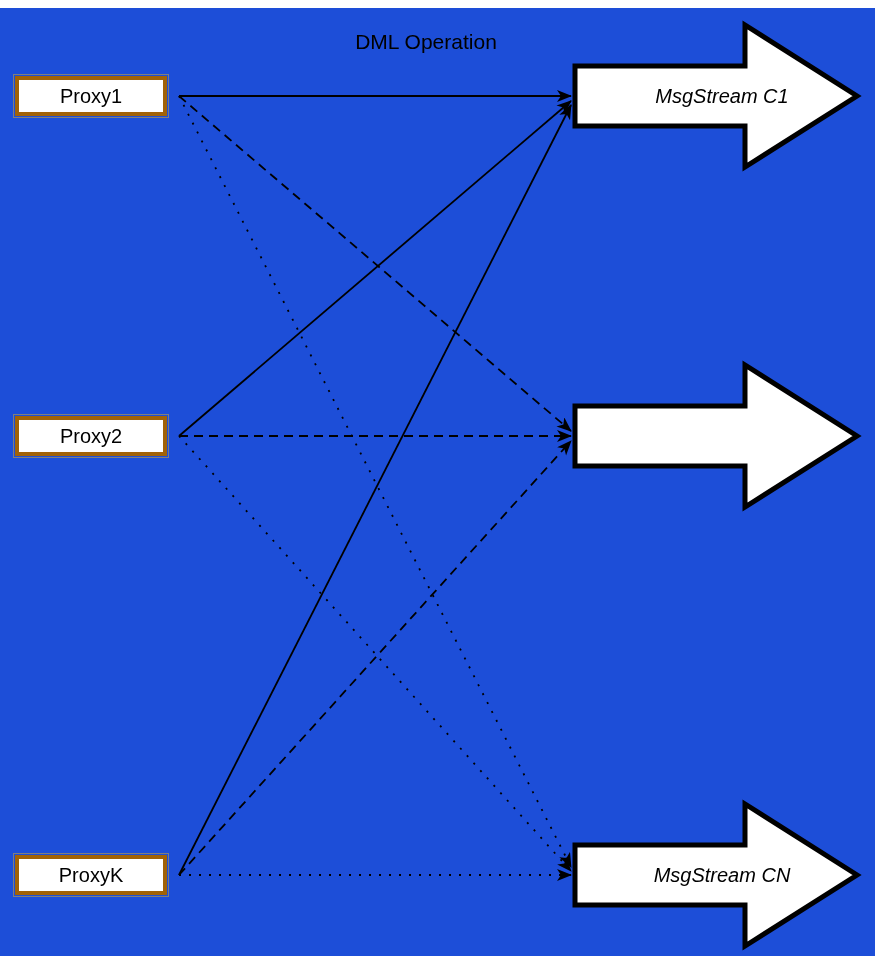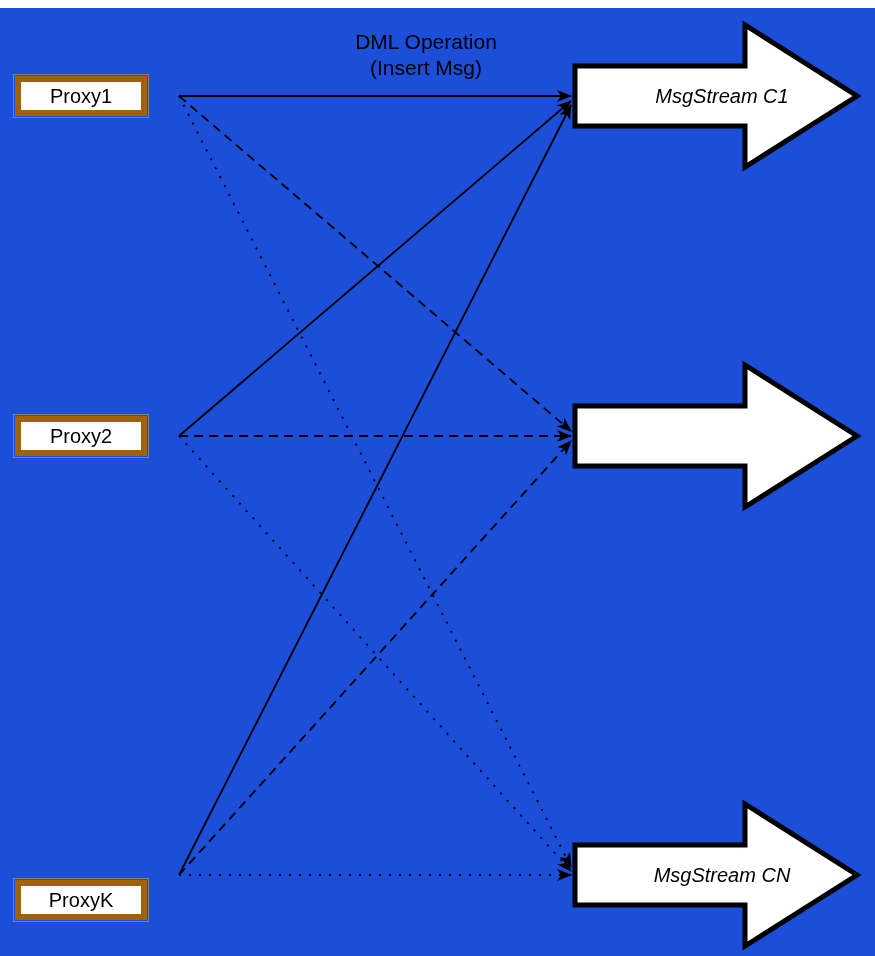--- a/index.html
+++ b/index.html
@@ -31,25 +31,25 @@
   .edge.dotted { stroke-dasharray: 2 8; }
   .block-arrow {
     fill: #ffffff;
     stroke: #000000;
     stroke-width: 5;
     stroke-linejoin: miter;
   }
   .proxy-box {
     position: absolute;
     left: 15px;
-    width: 132px;
+    width: 152px;
     height: 40px;
     box-sizing: border-box;
     background: #ffffff;
-    border: 6px solid #a16207;
+    border: 4px solid #a16207;
     outline: 1px solid #7f7f7f;
     outline-offset: 1px;
     display: flex;
     align-items: center;
     justify-content: center;
     font-size: 20px;
     line-height: 1;
   }
   .stream-label {
     position: absolute;
@@ -99,29 +99,28 @@
 
     <g>
       <path class="block-arrow" d="M575,58 L745,58 L745,17 L857,88 L745,159 L745,118 L575,118 Z"></path>
       <path class="block-arrow" d="M575,398 L745,398 L745,357 L857,428 L745,499 L745,458 L575,458 Z"></path>
       <path class="block-arrow" d="M575,837 L745,837 L745,796 L857,867 L745,938 L745,897 L575,897 Z"></path>
     </g>
   </svg>
 
   <div class="dml-label">
     <div>DML Operation</div>
-    <div>(Insert Msg)</div>
   </div>
 
   <div class="proxy-box" style="top:68px">
     <span>Proxy1</span>
   </div>
   <div class="proxy-box" style="top:408px">
     <span>Proxy2</span>
   </div>
-  <div class="proxy-box" style="top:872px">
+  <div class="proxy-box" style="top:847px">
     <span>ProxyK</span>
   </div>
 
   <div class="stream-label" style="top:75px">MsgStream C1</div>
   <div class="stream-label" style="top:854px">MsgStream CN</div>
 
 </div>
 
 </body></html>

